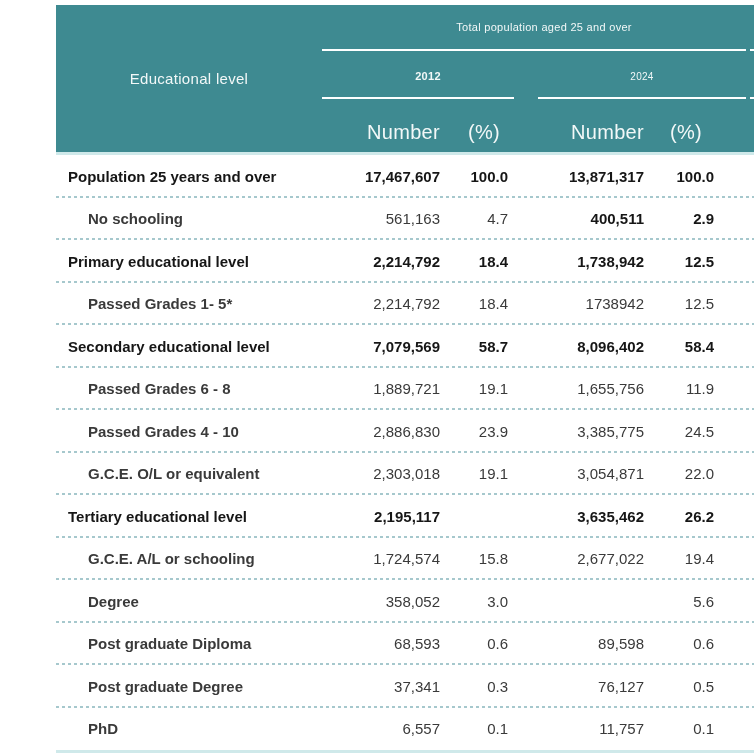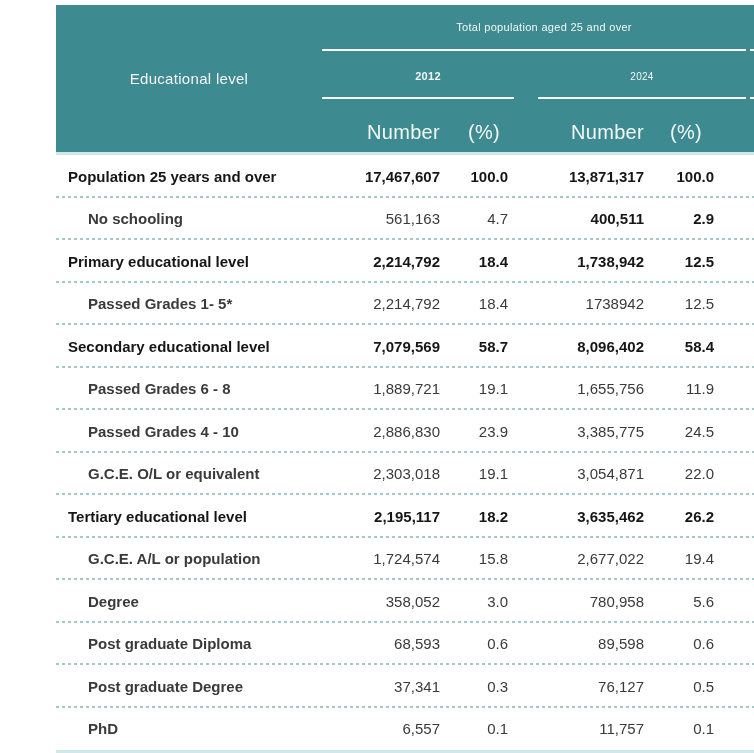--- a/index.html
+++ b/index.html
@@ -151,38 +151,36 @@
     <div class="cell cell-label">G.C.E. O/L or equivalent</div>
     <div class="cell num cell-n2012">2,303,018</div>
     <div class="cell num cell-p2012">19.1</div>
     <div class="cell num cell-n2024">3,054,871</div>
     <div class="cell num cell-p2024">22.0</div>
   </div>
 
   <div class="row bold-all">
     <div class="cell cell-label">Tertiary educational level</div>
     <div class="cell num cell-n2012">2,195,117</div>
-    <div class="cell num cell-p2012">18.2</div>
     <div class="cell num cell-n2024">3,635,462</div>
     <div class="cell num cell-p2024">26.2</div>
   </div>
 
   <div class="row indent">
-    <div class="cell cell-label">G.C.E. A/L or population</div>
+    <div class="cell cell-label">G.C.E. A/L or schooling</div>
     <div class="cell num cell-n2012">1,724,574</div>
     <div class="cell num cell-p2012">15.8</div>
     <div class="cell num cell-n2024">2,677,022</div>
     <div class="cell num cell-p2024">19.4</div>
   </div>
 
   <div class="row indent">
     <div class="cell cell-label">Degree</div>
     <div class="cell num cell-n2012">358,052</div>
     <div class="cell num cell-p2012">3.0</div>
-    <div class="cell num cell-n2024">780,958</div>
     <div class="cell num cell-p2024">5.6</div>
   </div>
 
   <div class="row indent">
     <div class="cell cell-label">Post graduate Diploma</div>
     <div class="cell num cell-n2012">68,593</div>
     <div class="cell num cell-p2012">0.6</div>
     <div class="cell num cell-n2024">89,598</div>
     <div class="cell num cell-p2024">0.6</div>
   </div>

